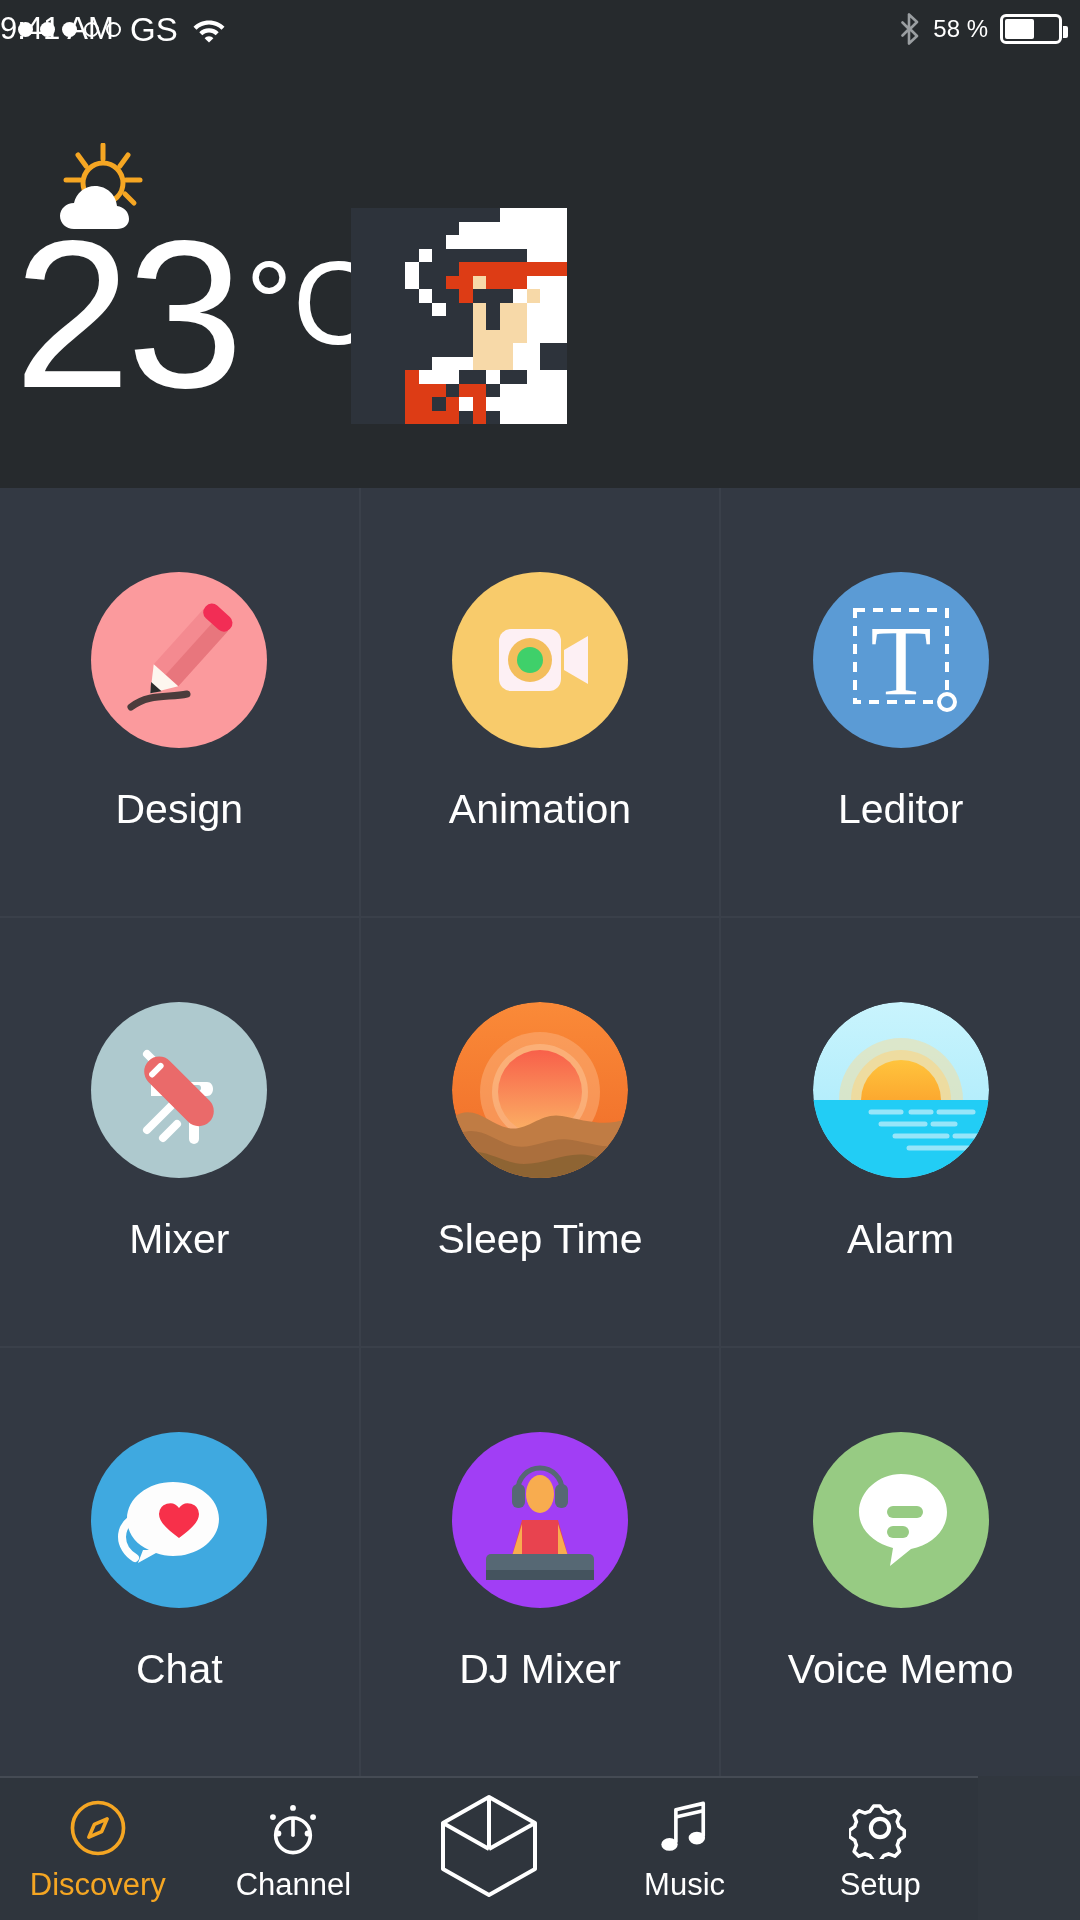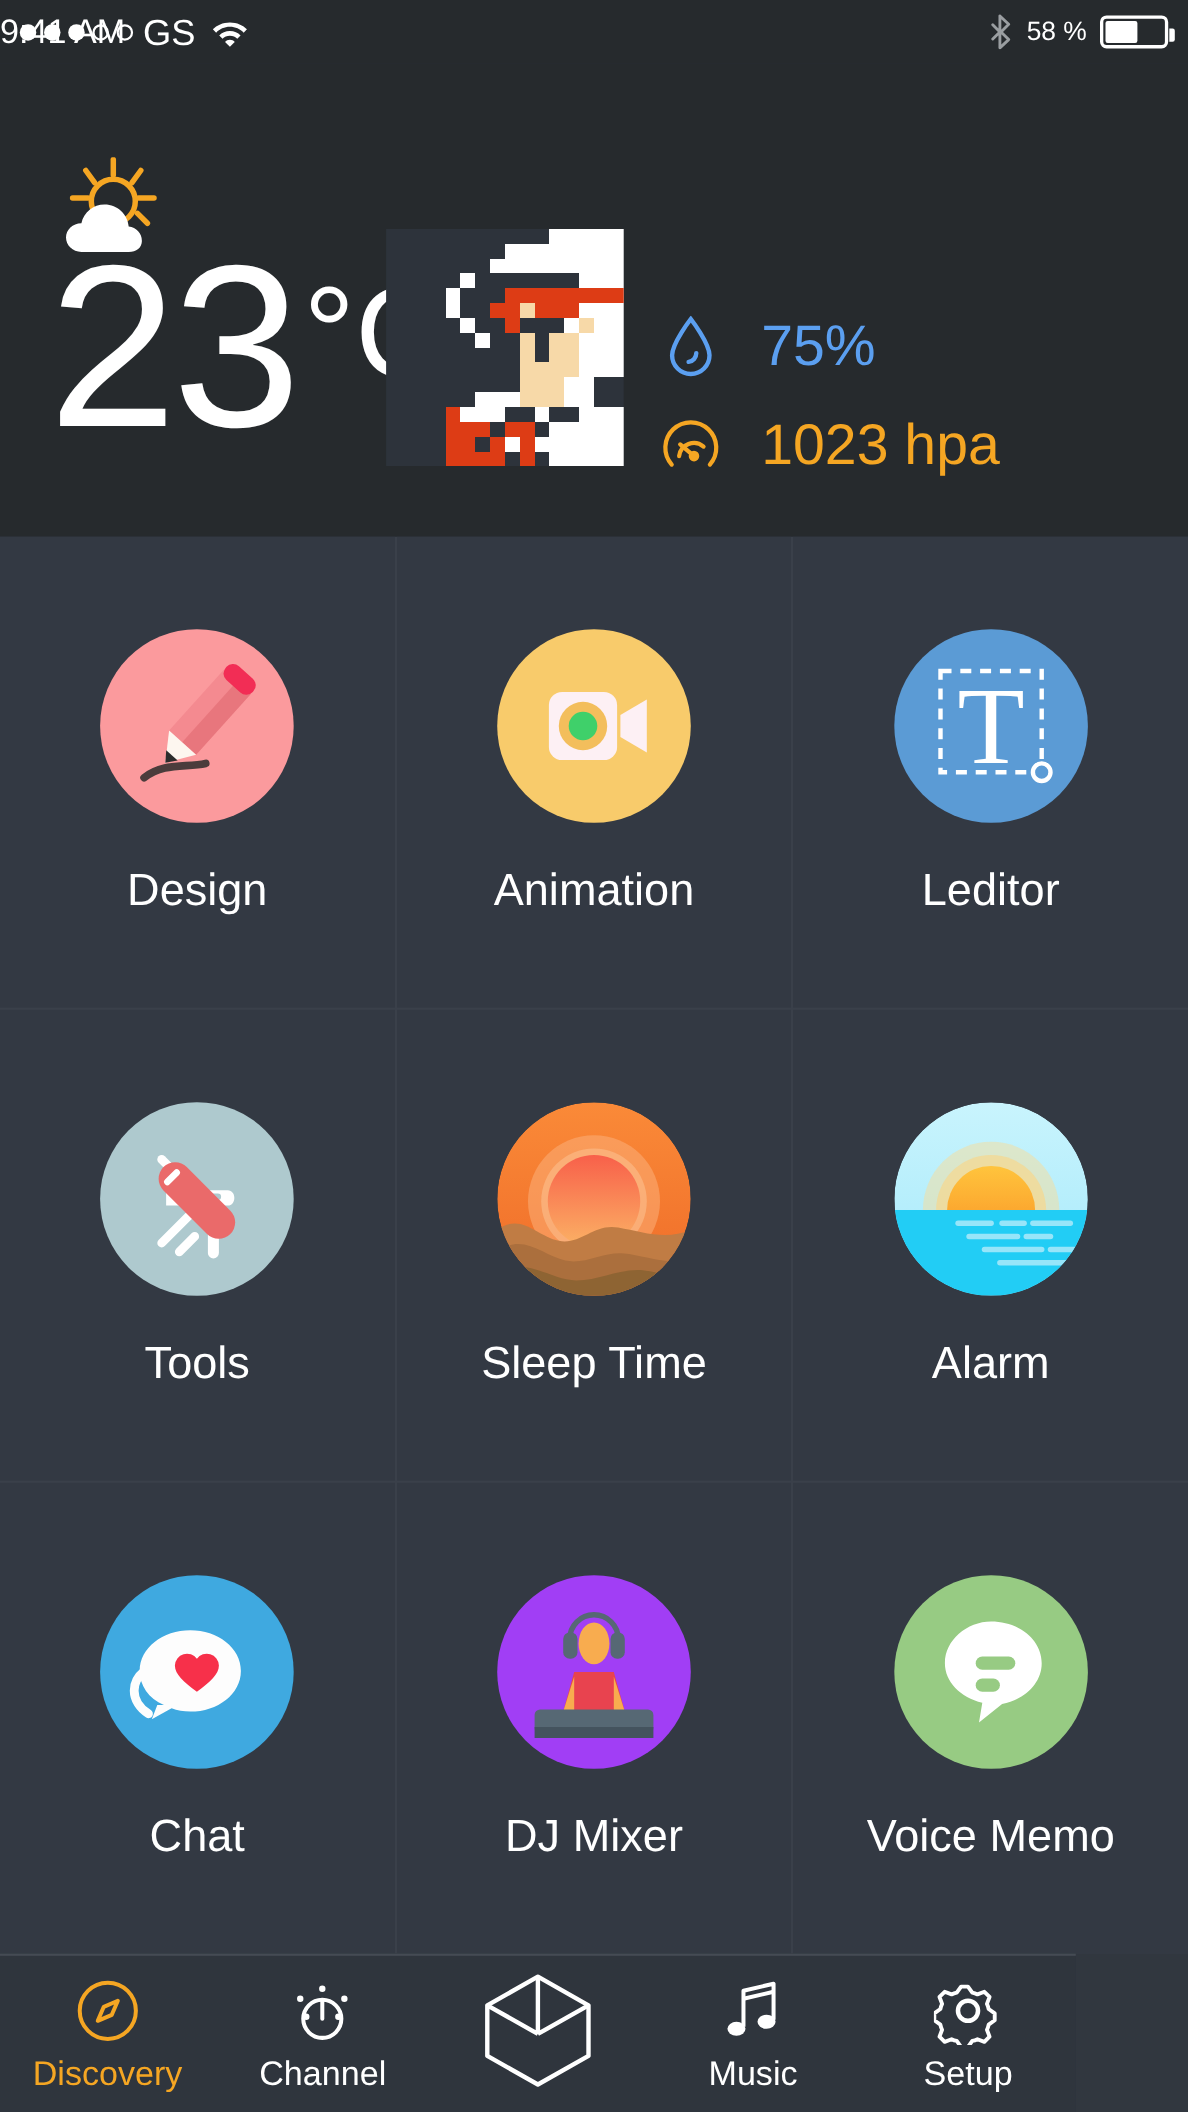--- a/index.html
+++ b/index.html
@@ -31,21 +31,21 @@
   .battery{ width:62px; height:30px; border:3px solid #fff; border-radius:6px; position:relative; }
   .battery::after{ content:""; position:absolute; right:-9px; top:9px; width:5px; height:12px; background:#fff; border-radius:0 2px 2px 0; }
   .battery .fill{ position:absolute; left:2px; top:2px; bottom:2px; width:52%; background:#fff; border-radius:2px; }
 
   
   .weather{
     position:absolute; top:58px; left:0; width:1080px; height:430px;
     background:#262a2d;
   }
   .wx-icon{ position:absolute; left:48px; top:85px; width:110px; height:95px; }
-  .temp-wrap{ position:absolute; left:44px; top:160px; display:flex; align-items:flex-start; }
+  .temp-wrap{ position:absolute; left:14px; top:160px; display:flex; align-items:flex-start; }
   .temp{ font-size:210px; font-weight:200; line-height:0.92; letter-spacing:-4px; color:#fff; font-family:"Liberation Sans", sans-serif; }
   .degc{ font-size:118px; font-weight:200; line-height:1; margin-top:26px; margin-left:6px; color:#fff; }
   .avatar{ position:absolute; left:351px; top:150px; width:216px; height:216px; }
   .greeting{ position:absolute; left:290px; top:487px; width:340px; text-align:center; font-size:42px; font-weight:300; color:#f2f2f2; }
   .metrics{ position:absolute; left:600px; top:222px; }
   .metric{ display:flex; align-items:center; height:70px; margin-bottom:20px; }
   .metric .mi{ width:56px; display:flex; justify-content:center; align-items:center; }
   .metric .mv{ font-size:52px; font-weight:300; margin-left:36px; white-space:nowrap; }
   .humid .mv{ color:#5b9ff0; }
   .press .mv{ color:#f5a623; }
@@ -192,42 +192,20 @@
           <rect x="11" y="8" width="2" height="1"></rect>
           <rect x="9" y="9" width="4" height="1"></rect>
           <rect x="9" y="10" width="3" height="1"></rect>
           <rect x="9" y="11" width="3" height="1"></rect>
         </g>
       </svg>
     </div>
 
     <div class="greeting">Good morning</div>
 
-    <div class="metrics">
-      <div class="metric humid">
-        <span class="mi">
-          <svg viewBox="0 0 42 56" width="42" height="56">
-            <path d="M21 3C21 3 4 25 4 36a17 17 0 0 0 34 0C38 25 21 3 21 3z" fill="none" stroke="#5b9ff0" stroke-width="4"></path>
-            <path d="M26 34a8 8 0 0 1-7 8" fill="none" stroke="#5b9ff0" stroke-width="4" stroke-linecap="round"></path>
-          </svg>
-        </span>
-        <span class="mv">75%</span>
-      </div>
-      <div class="metric press">
-        <span class="mi">
-          <svg viewBox="0 0 56 56" width="54" height="54">
-            <path d="M10 46A24 24 0 1 1 46 46" fill="none" stroke="#f5a623" stroke-width="4" stroke-linecap="round"></path>
-            <path d="M17 38a14 14 0 0 1 23-9" fill="none" stroke="#f5a623" stroke-width="4" stroke-linecap="round"></path>
-            <line x1="18" y1="27" x2="30" y2="37" stroke="#f5a623" stroke-width="4" stroke-linecap="round"></line>
-            <circle cx="31" cy="38" r="5" fill="#f5a623"></circle>
-          </svg>
-        </span>
-        <span class="mv">1023 hpa</span>
-      </div>
-    </div>
   </div>
 
   <div class="grid">
 
     <div class="cell">
       <div class="appicon" style="background:#fb9a9d">
         <svg viewBox="0 0 176 176" width="176" height="176">
           <path d="M40 135c18-14 38-9 56-13" fill="none" stroke="#2c2c2c" stroke-width="7" stroke-linecap="round" opacity=".85"></path>
           <g transform="rotate(42 88 88)">
             <rect x="72" y="34" width="33" height="74" fill="#f48a90"></rect>
@@ -274,21 +252,21 @@
           </g>
           <path d="M60 80h56c8 0 8 14 0 14H60z" fill="#fff"></path>
           <rect x="96" y="83" width="14" height="6" rx="3" fill="#aec9ce"></rect>
           <rect x="98" y="108" width="10" height="34" rx="5" fill="#fff"></rect>
           <g transform="rotate(45 88 88)">
             <rect x="46" y="74" width="86" height="30" rx="15" fill="#ea6a6a"></rect>
             <path d="M58 84v12" stroke="#fff" stroke-width="6" stroke-linecap="round"></path>
           </g>
         </svg>
       </div>
-      <div class="applabel">Tools</div>
+      <div class="applabel">Mixer</div>
     </div>
 
     <div class="cell">
       <div class="appicon">
         <svg viewBox="0 0 176 176" width="176" height="176">
           <defs>
             <linearGradient id="sky" x1="0" y1="0" x2="0" y2="1">
               <stop offset="0" stop-color="#fa8a38"></stop>
                 <stop offset="1" stop-color="#ef6b28"></stop>
             </linearGradient>

